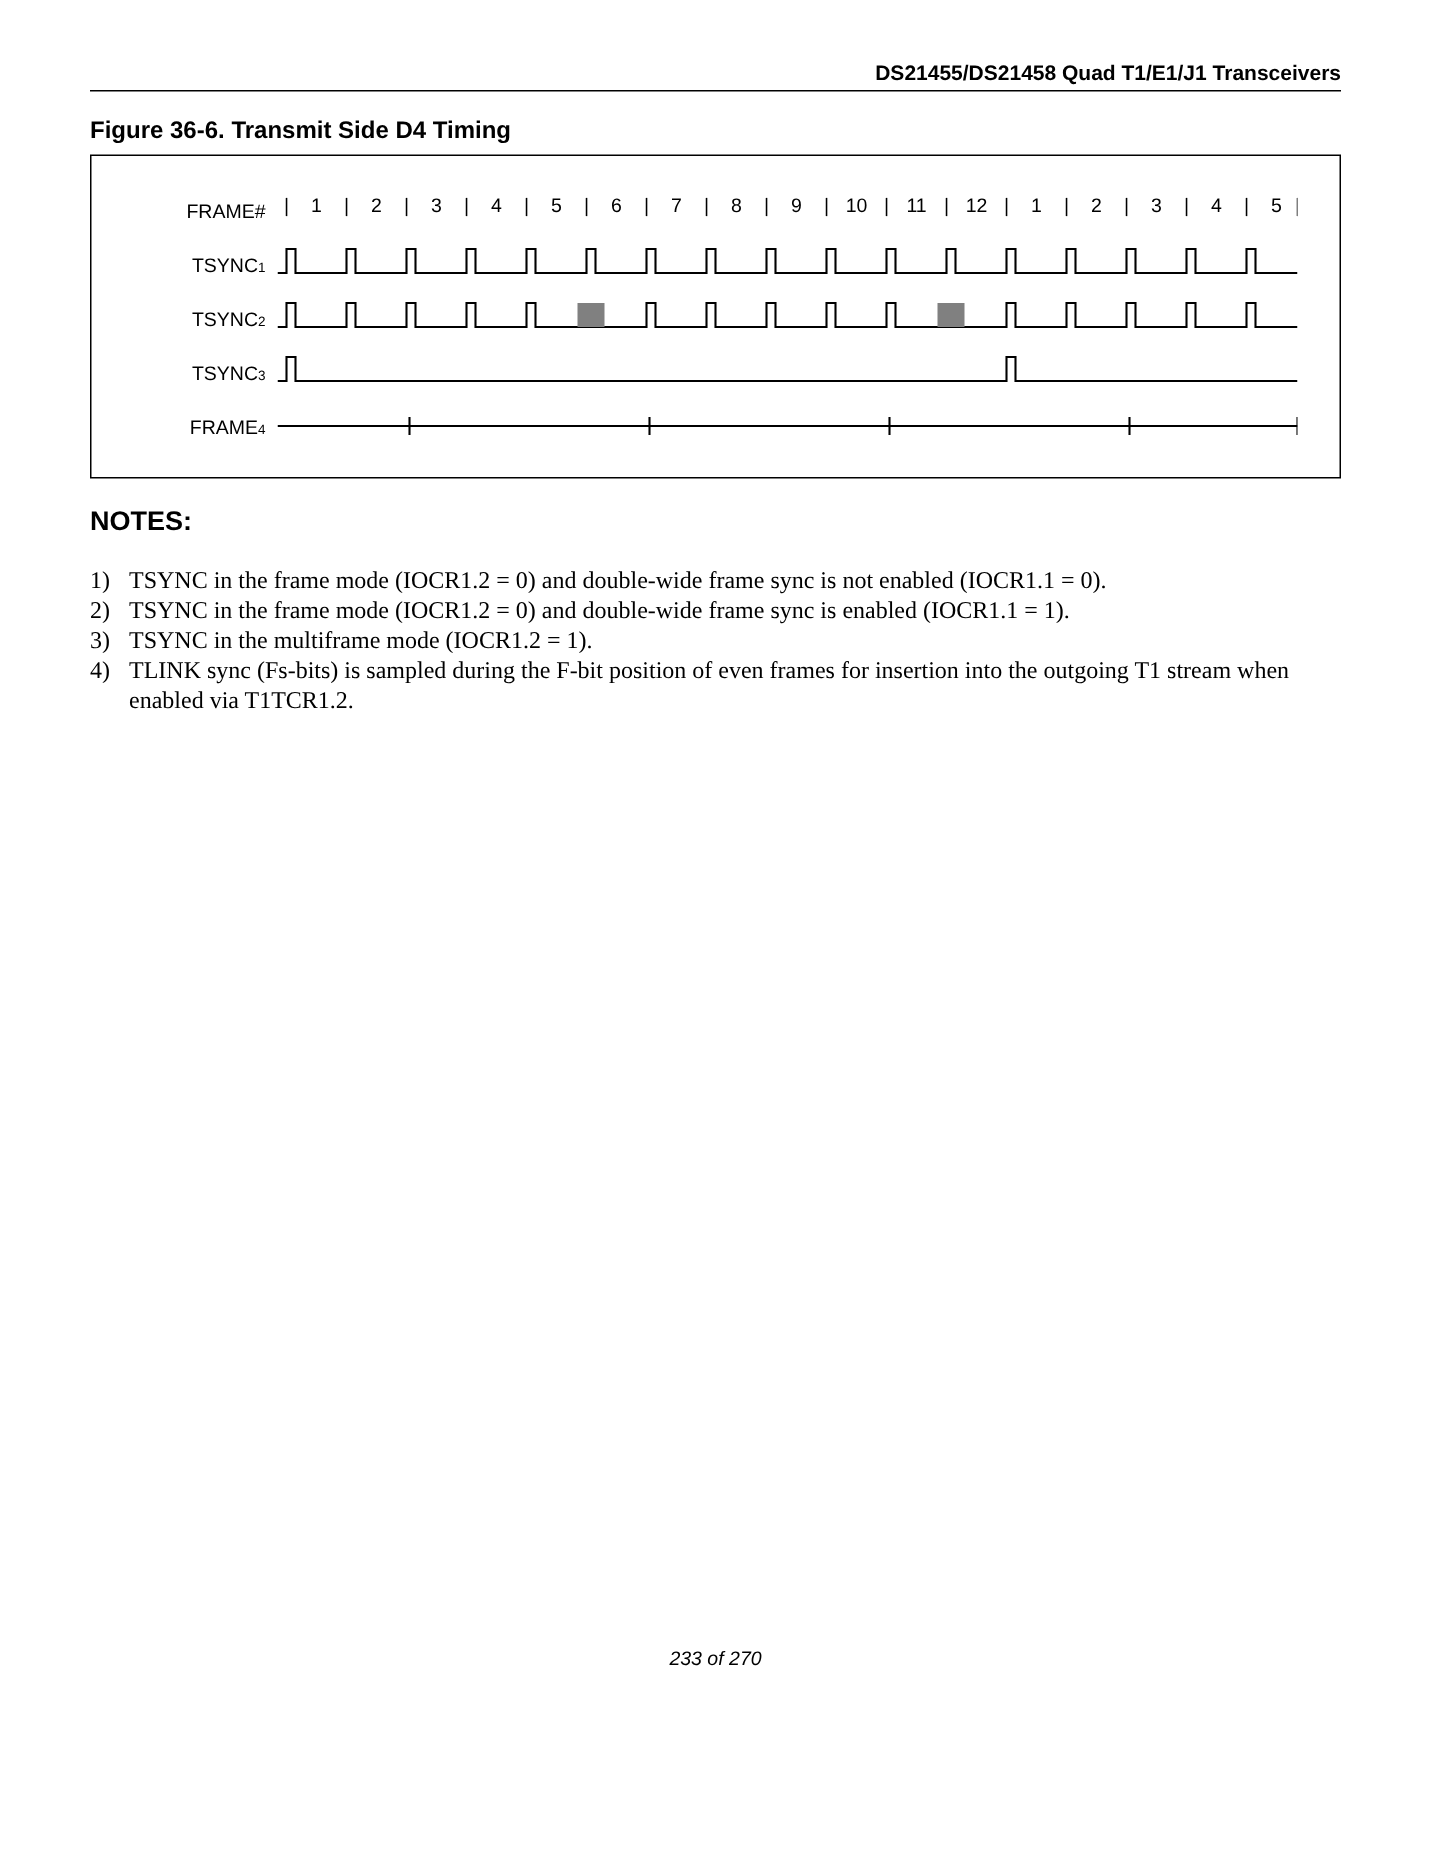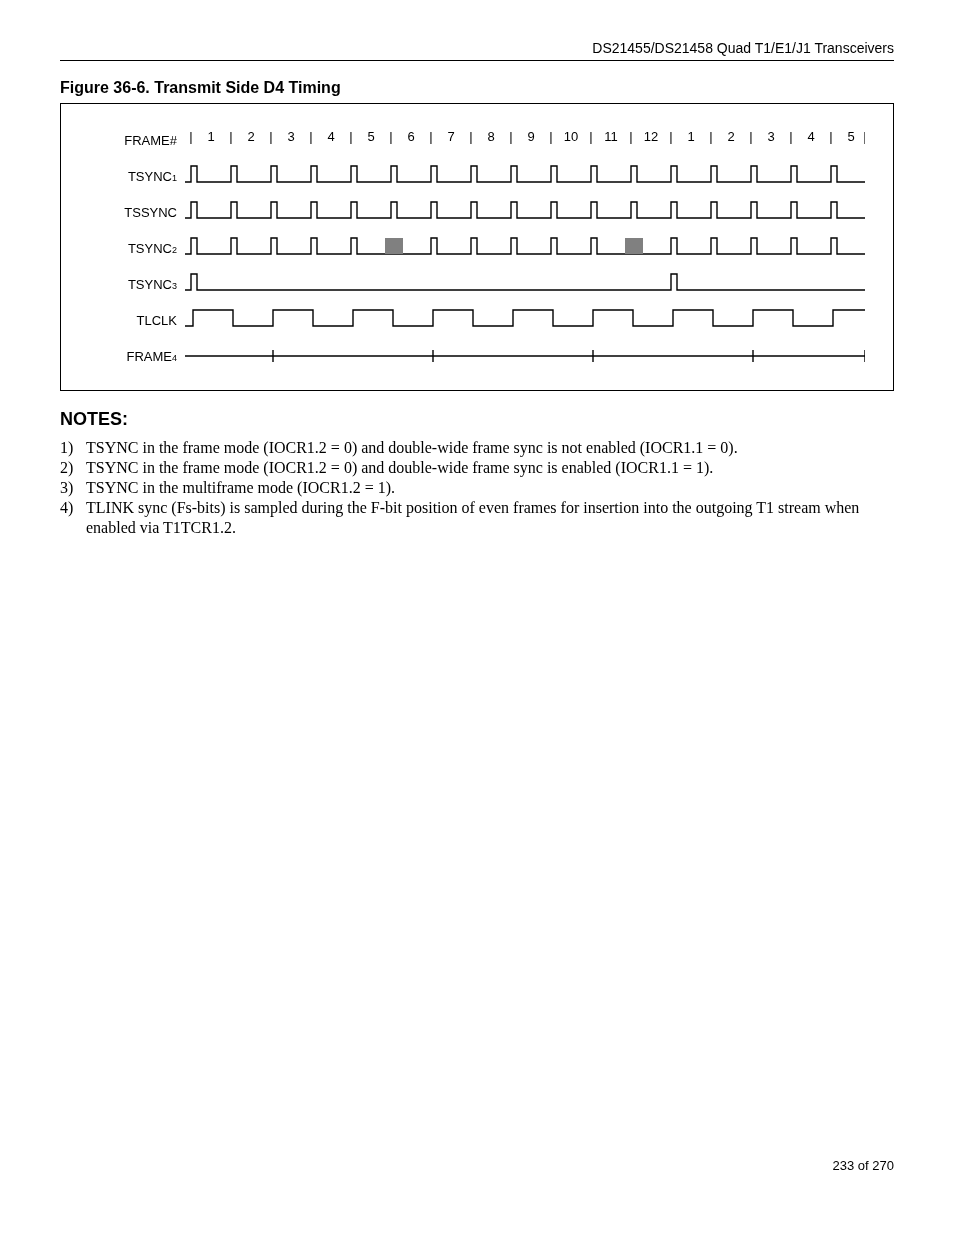--- a/index.html
+++ b/index.html
@@ -9,20 +9,21 @@
     font-family: Arial, Helvetica, sans-serif;
     font-size: 14px;
     color: #000;
     background: #fff;
     width: 954px;
   }
   .header-line {
     text-align: right;
     font-size: 14px;
     margin-bottom: 4px;
+    font-weight: bold;
   }
   .rule {
     border-top: 1.5px solid #000;
     margin-bottom: 18px;
   }
   .figure-title {
     font-size: 16px;
     font-weight: bold;
     margin-bottom: 6px;
   }
@@ -48,34 +49,35 @@
   .row-label sup { font-size: 9px; }
   .row-canvas {
     flex: 1;
     height: 28px;
     position: relative;
   }
   svg { display: block; }
   .notes-title {
     font-size: 18px;
     font-weight: bold;
-    margin: 6px 0 8px 0;
+    margin: 6px 0 20px 0;
   }
   .notes-list {
     font-family: "Times New Roman", Times, serif;
     font-size: 16px;
     line-height: 1.25;
   }
   .note-item { display: flex; }
   .note-num { width: 26px; flex: none; }
   .note-text { flex: 1; }
   .footer {
-    text-align: right;
+    text-align: center;
     font-size: 13px;
     margin-top: 620px;
+    font-style: italic;
   }
 </style>
 </head>
 <body>
 
 <div class="header-line">DS21455/DS21458 Quad T1/E1/J1 Transceivers</div>
 <div class="rule"></div>
 
 <div class="figure-title">Figure 36-6. Transmit Side D4 Timing</div>
 
@@ -131,30 +133,20 @@
       <span>TSYNC</span>
         <sup>1</sup>
     </div>
     <div class="row-canvas">
       <svg width="680" height="22" viewBox="0 0 680 22">
         <path stroke="#000" stroke-width="1.4" fill="none" d="M0,20 H6 V4 H12 V20 H46 V4 H52 V20 H86 V4 H92 V20 H126 V4 H132 V20 H166 V4 H172 V20 H206 V4 H212 V20 H246 V4 H252 V20 H286 V4 H292 V20 H326 V4 H332 V20 H366 V4 H372 V20 H406 V4 H412 V20 H446 V4 H452 V20 H486 V4 H492 V20 H526 V4 H532 V20 H566 V4 H572 V20 H606 V4 H612 V20 H646 V4 H652 V20 H680"></path>
       </svg>
     </div>
   </div>
 
-  <div class="row">
-    <div class="row-label">
-      <span>TSSYNC</span>
-    </div>
-    <div class="row-canvas">
-      <svg width="680" height="22" viewBox="0 0 680 22">
-        <path stroke="#000" stroke-width="1.4" fill="none" d="M0,20 H6 V4 H12 V20 H46 V4 H52 V20 H86 V4 H92 V20 H126 V4 H132 V20 H166 V4 H172 V20 H206 V4 H212 V20 H246 V4 H252 V20 H286 V4 H292 V20 H326 V4 H332 V20 H366 V4 H372 V20 H406 V4 H412 V20 H446 V4 H452 V20 H486 V4 H492 V20 H526 V4 H532 V20 H566 V4 H572 V20 H606 V4 H612 V20 H646 V4 H652 V20 H680"></path>
-      </svg>
-    </div>
-  </div>
 
   <div class="row">
     <div class="row-label">
       <span>TSYNC</span>
         <sup>2</sup>
     </div>
     <div class="row-canvas">
       <svg width="680" height="22" viewBox="0 0 680 22">
         <path stroke="#000" stroke-width="1.4" fill="none" d="M0,20 H6 V4 H12 V20 H46 V4 H52 V20 H86 V4 H92 V20 H126 V4 H132 V20 H166 V4 H172 V20 H246 V4 H252 V20 H286 V4 H292 V20 H326 V4 H332 V20 H366 V4 H372 V20 H406 V4 H412 V20 H486 V4 H492 V20 H526 V4 H532 V20 H566 V4 H572 V20 H606 V4 H612 V20 H646 V4 H652 V20 H680"></path>
         <rect x="200" y="4" width="18" height="16" fill="#808080"></rect>
@@ -168,30 +160,20 @@
       <span>TSYNC</span>
         <sup>3</sup>
     </div>
     <div class="row-canvas">
       <svg width="680" height="22" viewBox="0 0 680 22">
         <path stroke="#000" stroke-width="1.4" fill="none" d="M0,20 H6 V4 H12 V20 H486 V4 H492 V20 H680"></path>
       </svg>
     </div>
   </div>
 
-  <div class="row">
-    <div class="row-label">
-      <span>TLCLK</span>
-    </div>
-    <div class="row-canvas">
-      <svg width="680" height="22" viewBox="0 0 680 22">
-        <path stroke="#000" stroke-width="1.4" fill="none" d="M0,20 H8 V4 H48 V20 H88 V4 H128 V20 H168 V4 H208 V20 H248 V4 H288 V20 H328 V4 H368 V20 H408 V4 H448 V20 H488 V4 H528 V20 H568 V4 H608 V20 H648 V4 H680"></path>
-      </svg>
-    </div>
-  </div>
 
   <div class="row" style="margin-bottom:0">
     <div class="row-label">
       <span>FRAME</span>
         <sup>4</sup>
     </div>
     <div class="row-canvas">
       <svg width="680" height="22" viewBox="0 0 680 22">
         <line x1="0" y1="14" x2="680" y2="14" stroke="#000" stroke-width="1.4"></line>
         <g stroke="#000" stroke-width="1.4">

